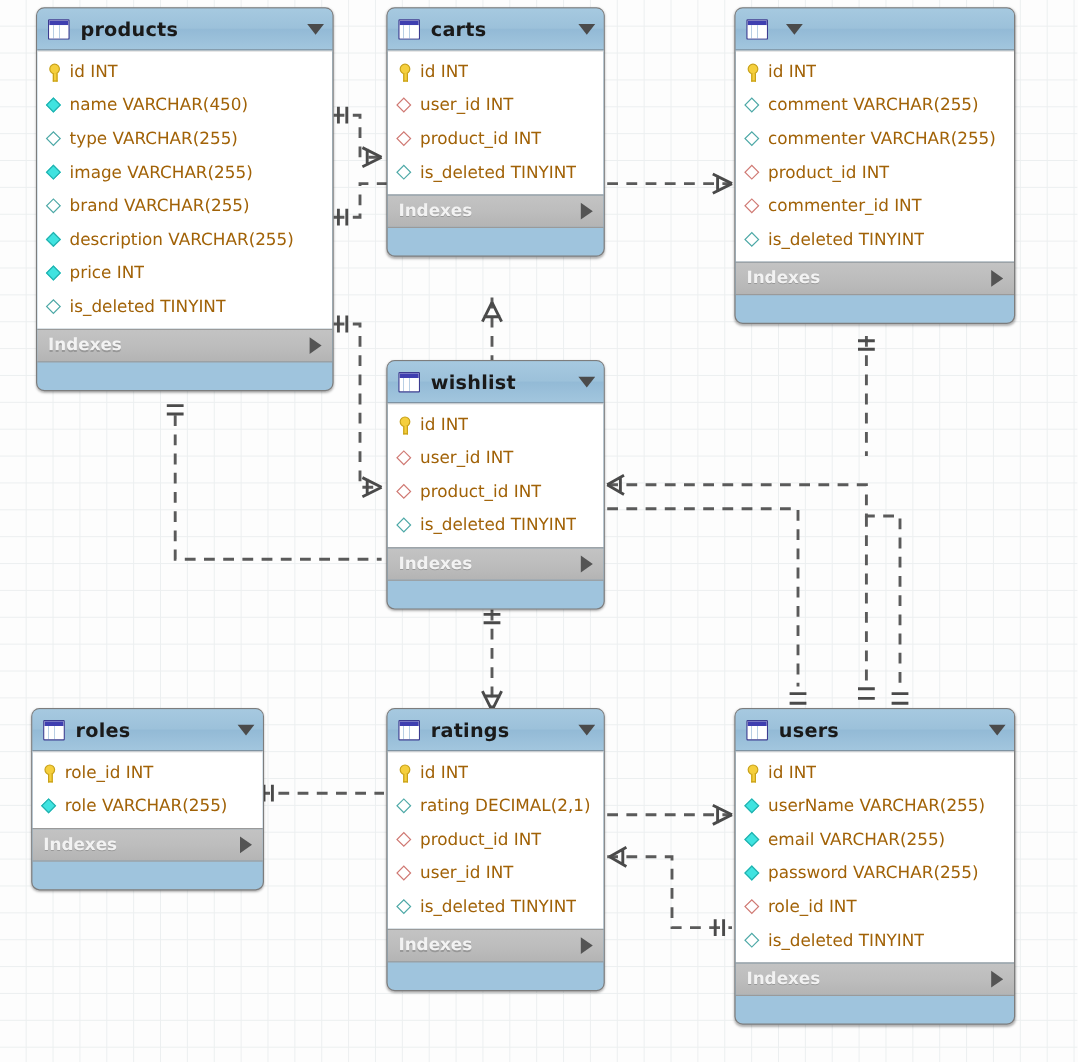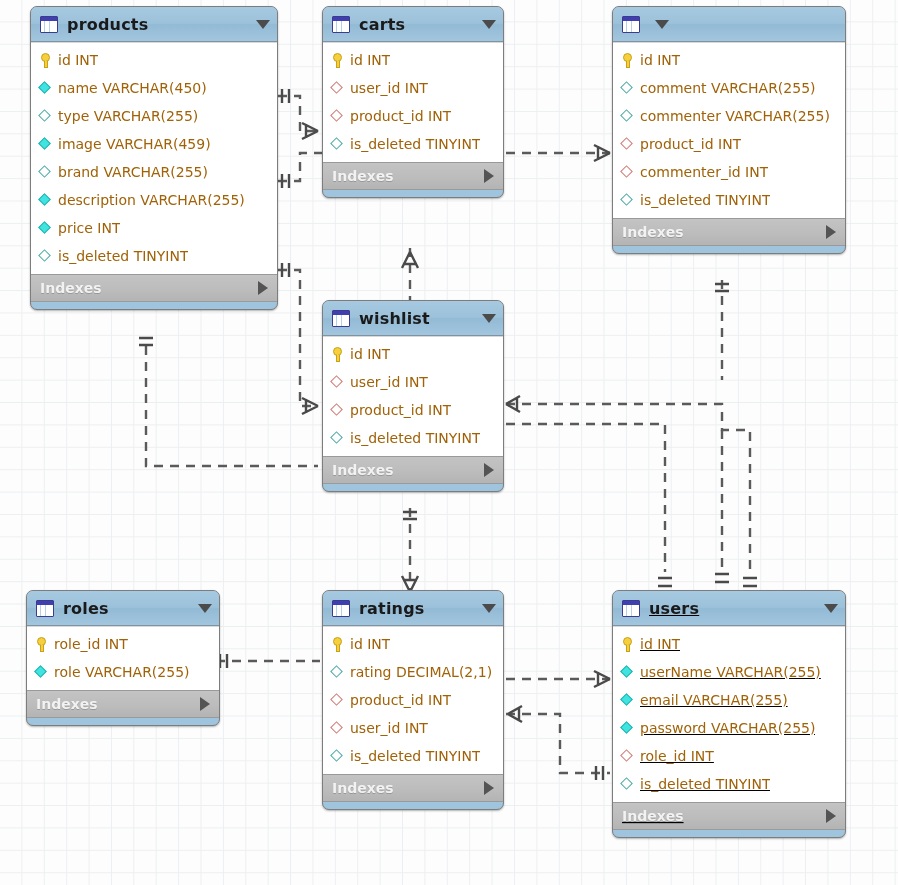--- a/index.html
+++ b/index.html
@@ -23,21 +23,21 @@
 
   
   .tbl{
     position:absolute;
     box-sizing:border-box;
     border:1px solid #7d7d7d;
     border-radius:7px;
     background:#9fc4dd;
     box-shadow:0 1px 2px rgba(0,0,0,.30);
     overflow:hidden;
-    padding-bottom:7px;
+    padding-bottom:23px;
   }
   .tbl-hd{
     height:34px;
     display:flex;align-items:center;
     background:linear-gradient(to bottom,#a6c9e0 0%,#9cc1da 48%,#93bad6 52%,#a2c6de 100%);
     border-bottom:1px solid #7f93a2;
     padding:0 7px 0 9px;
     position:relative;
   }
   .tbl-ico{
@@ -230,21 +230,21 @@
           <div class="col">
             <span class="ic dia filled"></span>
             <span class="t">name VARCHAR(450)</span>
           </div>
           <div class="col">
             <span class="ic dia"></span>
             <span class="t">type VARCHAR(255)</span>
           </div>
           <div class="col">
             <span class="ic dia filled"></span>
-            <span class="t">image VARCHAR(459)</span>
+            <span class="t">image VARCHAR(255)</span>
           </div>
           <div class="col">
             <span class="ic dia"></span>
             <span class="t">brand VARCHAR(255)</span>
           </div>
           <div class="col">
             <span class="ic dia filled"></span>
             <span class="t">description VARCHAR(255)</span>
           </div>
           <div class="col">
@@ -417,21 +417,21 @@
           <div class="col">
             <span class="ic dia"></span>
             <span class="t">is_deleted TINYINT</span>
           </div>
         </div>
         <div class="idx">
           <span class="lbl">Indexes</span>
           <span class="arw"></span>
         </div>
       </div>
-      <div class="tbl" style="left: 612px; top: 590px; width: 234px; text-decoration: underline;">
+      <div class="tbl" style="left: 612px; top: 590px; width: 234px;">
         <div class="tbl-hd">
           <span class="tbl-ico">
             <i></i>
             <b></b>
           </span>
           <span class="tbl-name">users</span>
           <span class="caret"></span>
         </div>
         <div class="tbl-body">
           <div class="col">

